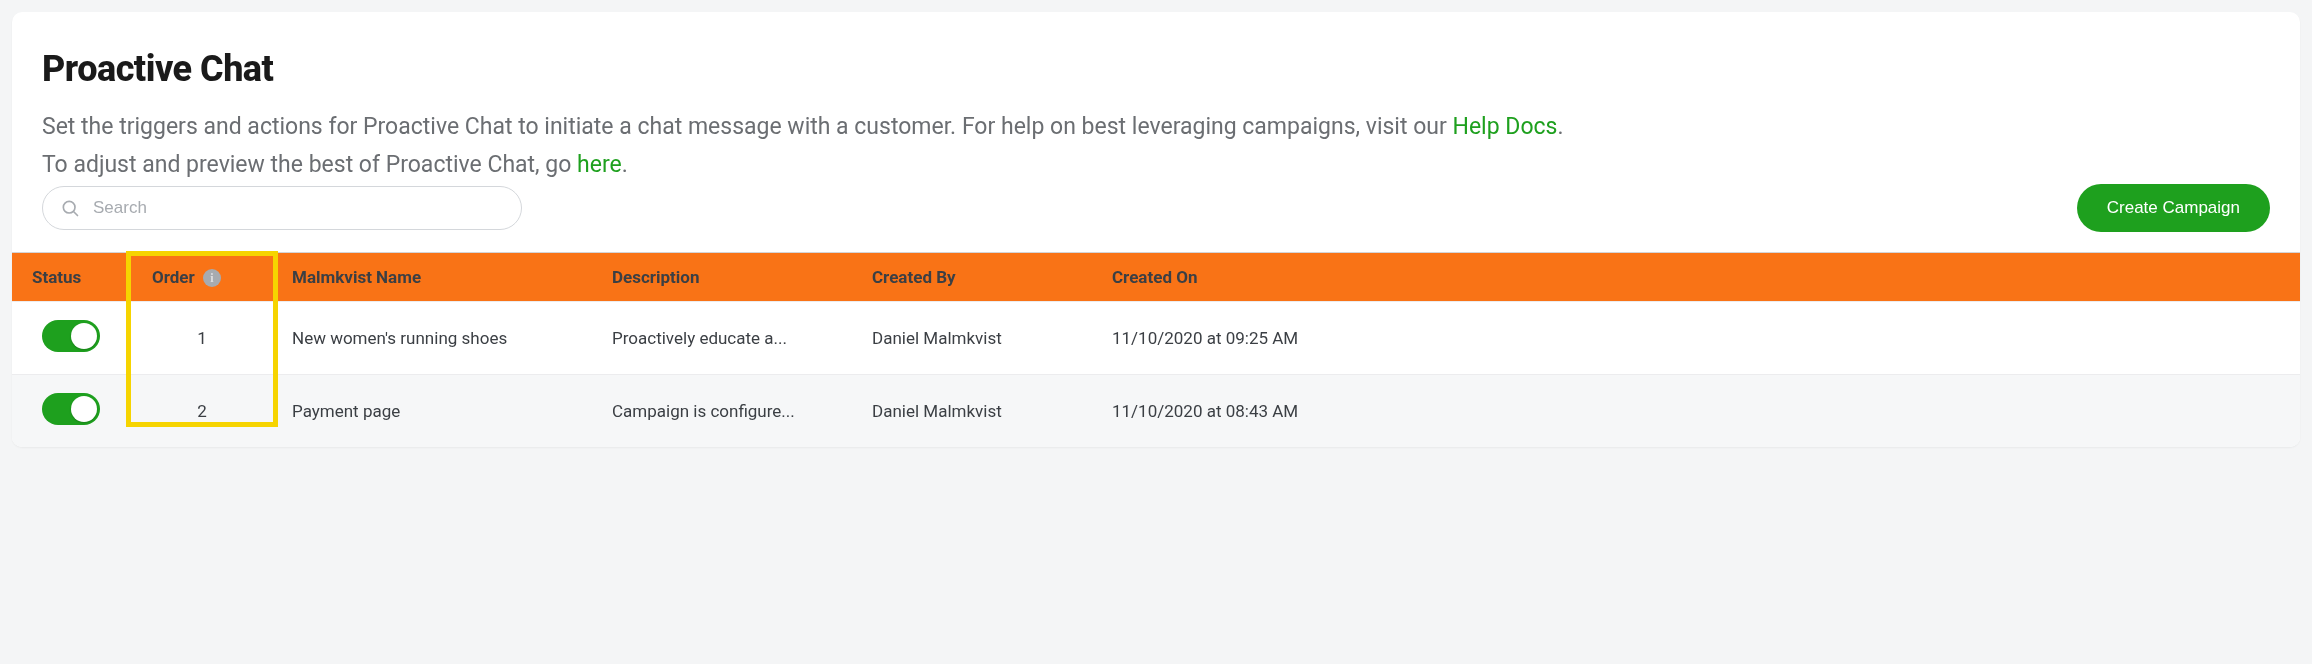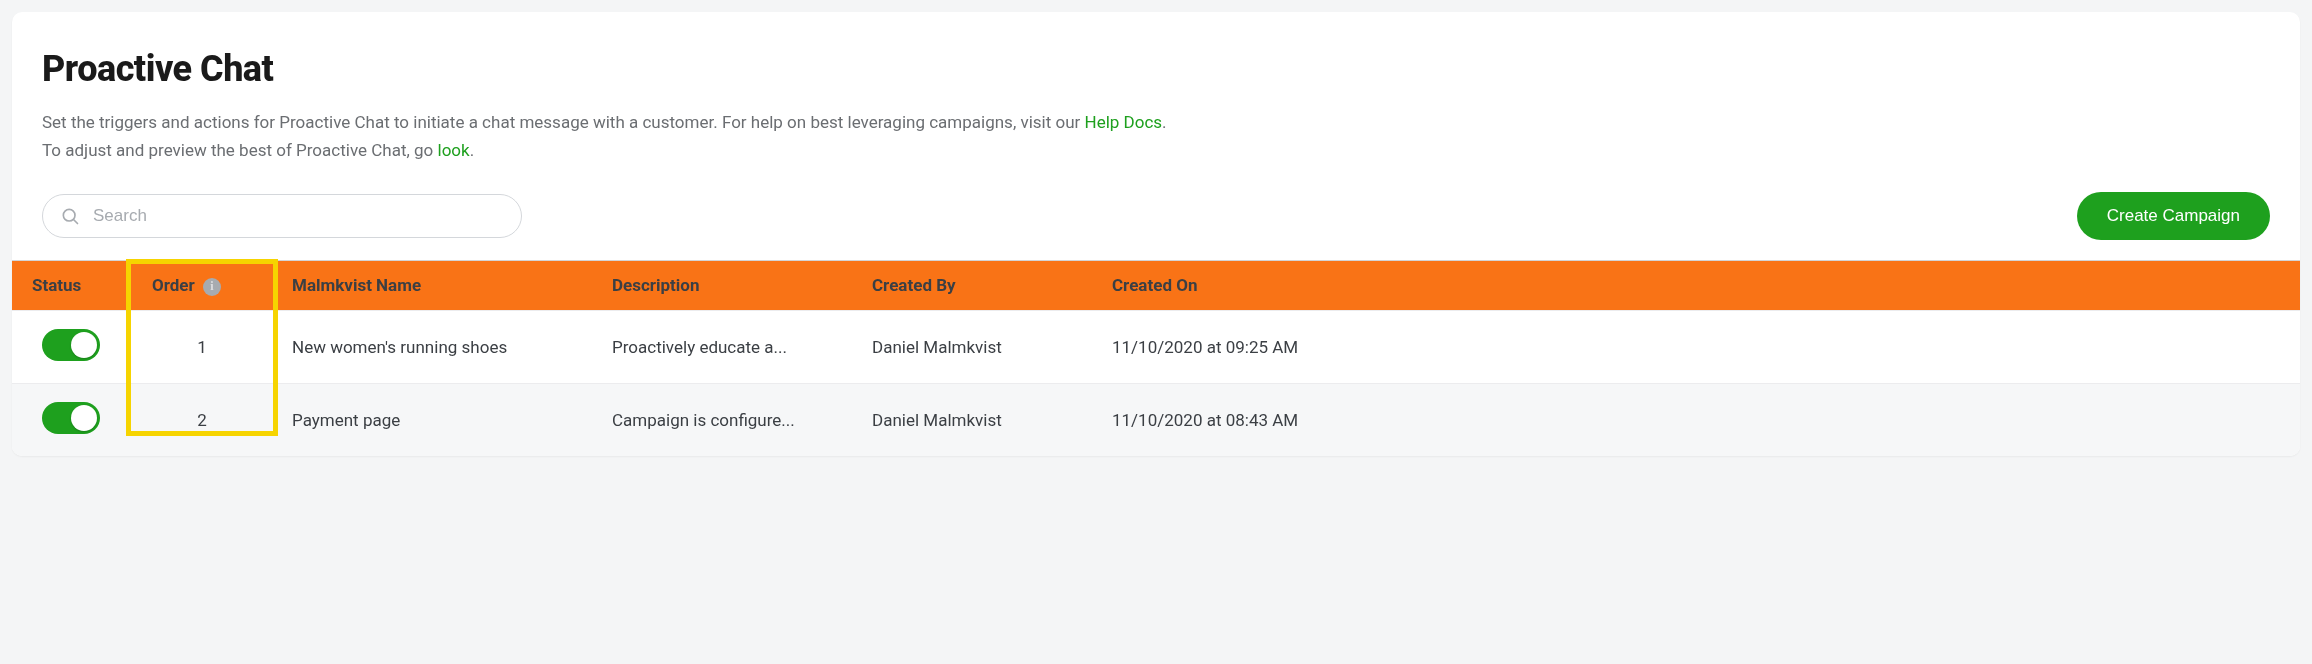--- a/index.html
+++ b/index.html
@@ -18,24 +18,23 @@
     overflow: hidden;
   }
   .header-block { padding: 0 30px; }
   h1.page-title {
     font-size: 36px;
     font-weight: 800;
     letter-spacing: -0.5px;
     margin-bottom: 18px;
   }
   .subtext {
-    font-size: 17px;
+    font-size: 23px;
     color: #6b6e72;
     line-height: 1.65;
-    margin-bottom: 28px;
   }
   .subtext a {
     color: #1ea01e;
     text-decoration: none;
   }
   .controls-row {
     display: flex;
     justify-content: space-between;
     align-items: center;
     padding: 0 30px 20px 30px;
@@ -150,21 +149,21 @@
   }
 </style>
 </head>
 <body>
 
 <div class="card">
   <div class="header-block">
     <h1 class="page-title">Proactive Chat</h1>
     <p class="subtext">
       <span>Set the triggers and actions for Proactive Chat to initiate a chat message with a customer. For help on best leveraging campaigns, visit our </span><a href="#">Help Docs</a><span>.</span><br>
-      <span>To adjust and preview the best of Proactive Chat, go </span><a href="#">look</a><span>.</span>
+      <span>To adjust and preview the best of Proactive Chat, go </span><a href="#">here</a><span>.</span>
     </p>
   </div>
 
   <div class="controls-row">
     <div class="search-wrap">
       <svg viewBox="0 0 24 24">
           <circle cx="11" cy="11" r="7" stroke-width="2"></circle>
           <line x1="16.5" y1="16.5" x2="21" y2="21" stroke-width="2" stroke-linecap="round"></line>
         </svg>
       <input class="search-input" type="text" placeholder="Search" style="">

